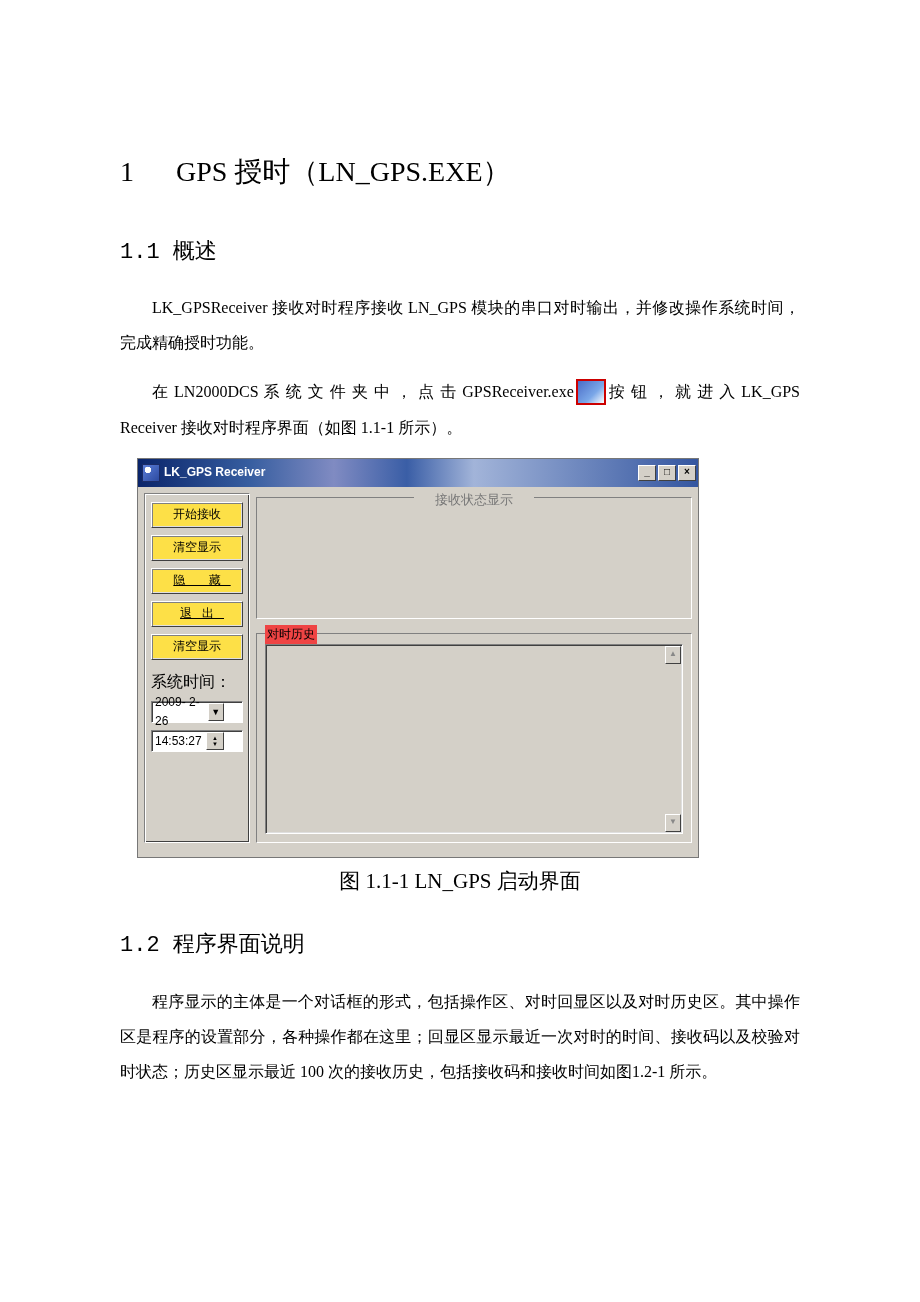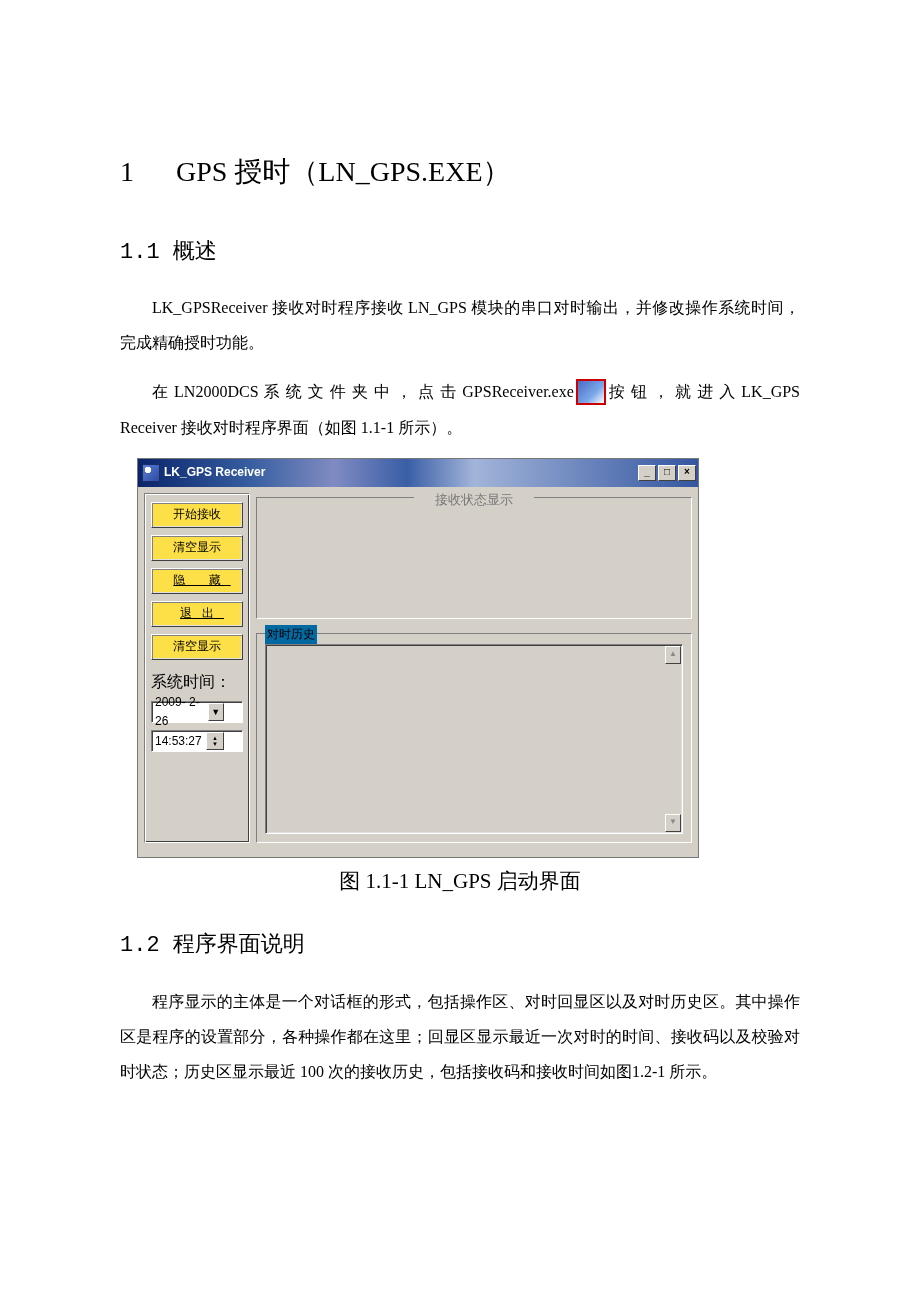--- a/index.html
+++ b/index.html
@@ -184,21 +184,21 @@
     border: 1px solid #808080;
     border-right-color: #fff;
     border-bottom-color: #fff;
     flex: 1;
     margin-top: 14px;
     padding: 10px 8px 8px 8px;
   }
   .historygroup .glabel {
     position: absolute;
     top: -9px; left: 8px;
-    background: #0369a1;
+    background: #ef4444;
     padding: 0 2px;
     font-size: 12px;
     font-family: "SimSun", Tahoma, sans-serif;
   }
   .listbox {
     width: 100%;
     height: 190px;
     border: 1px solid #808080;
     border-right-color: #fff;
     border-bottom-color: #fff;

